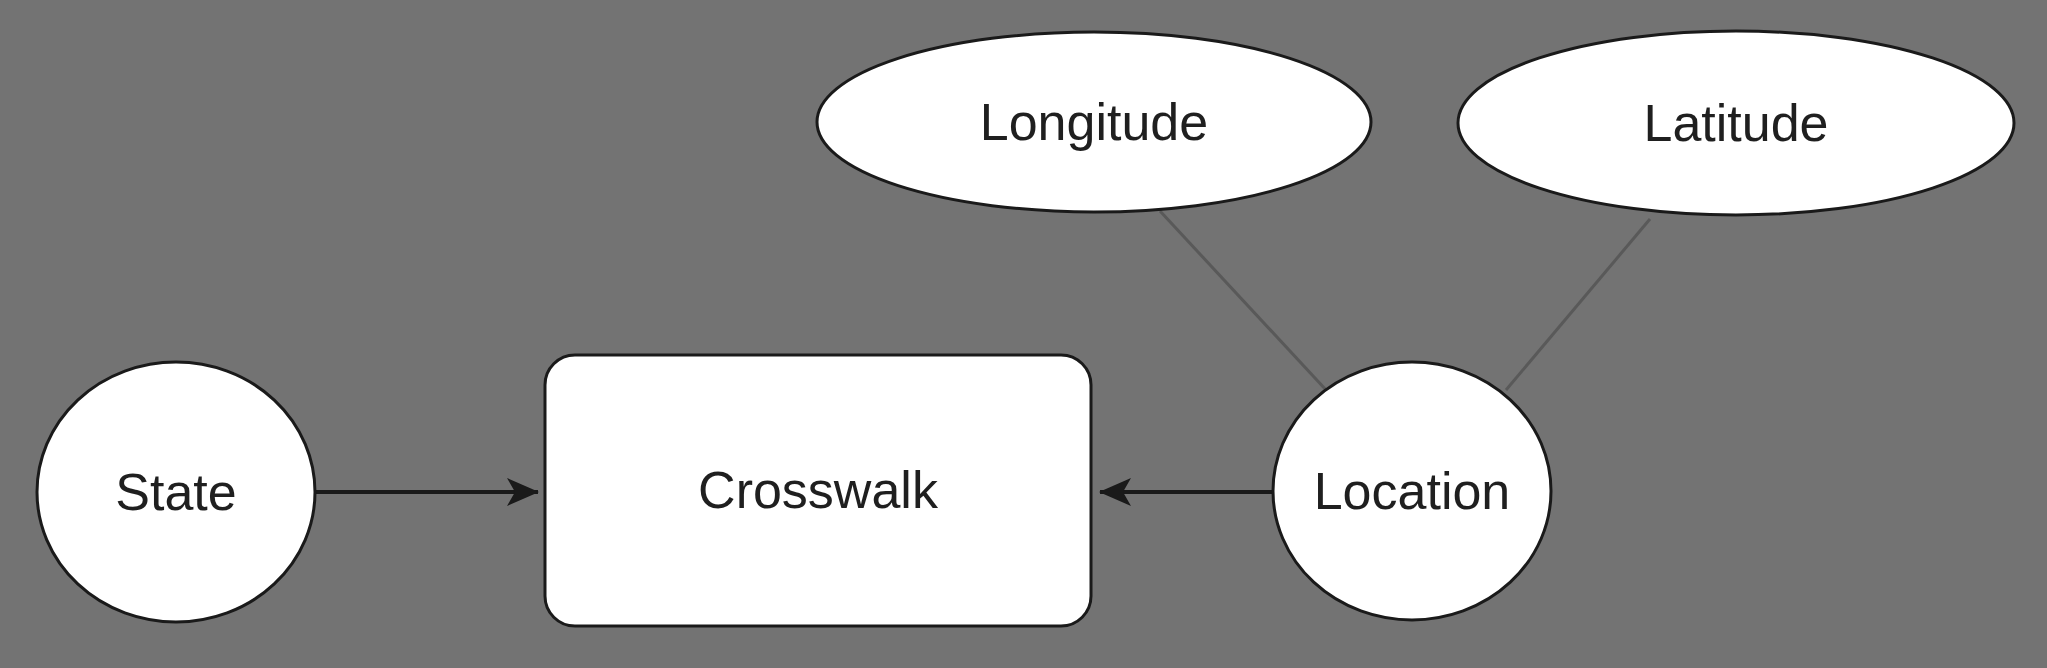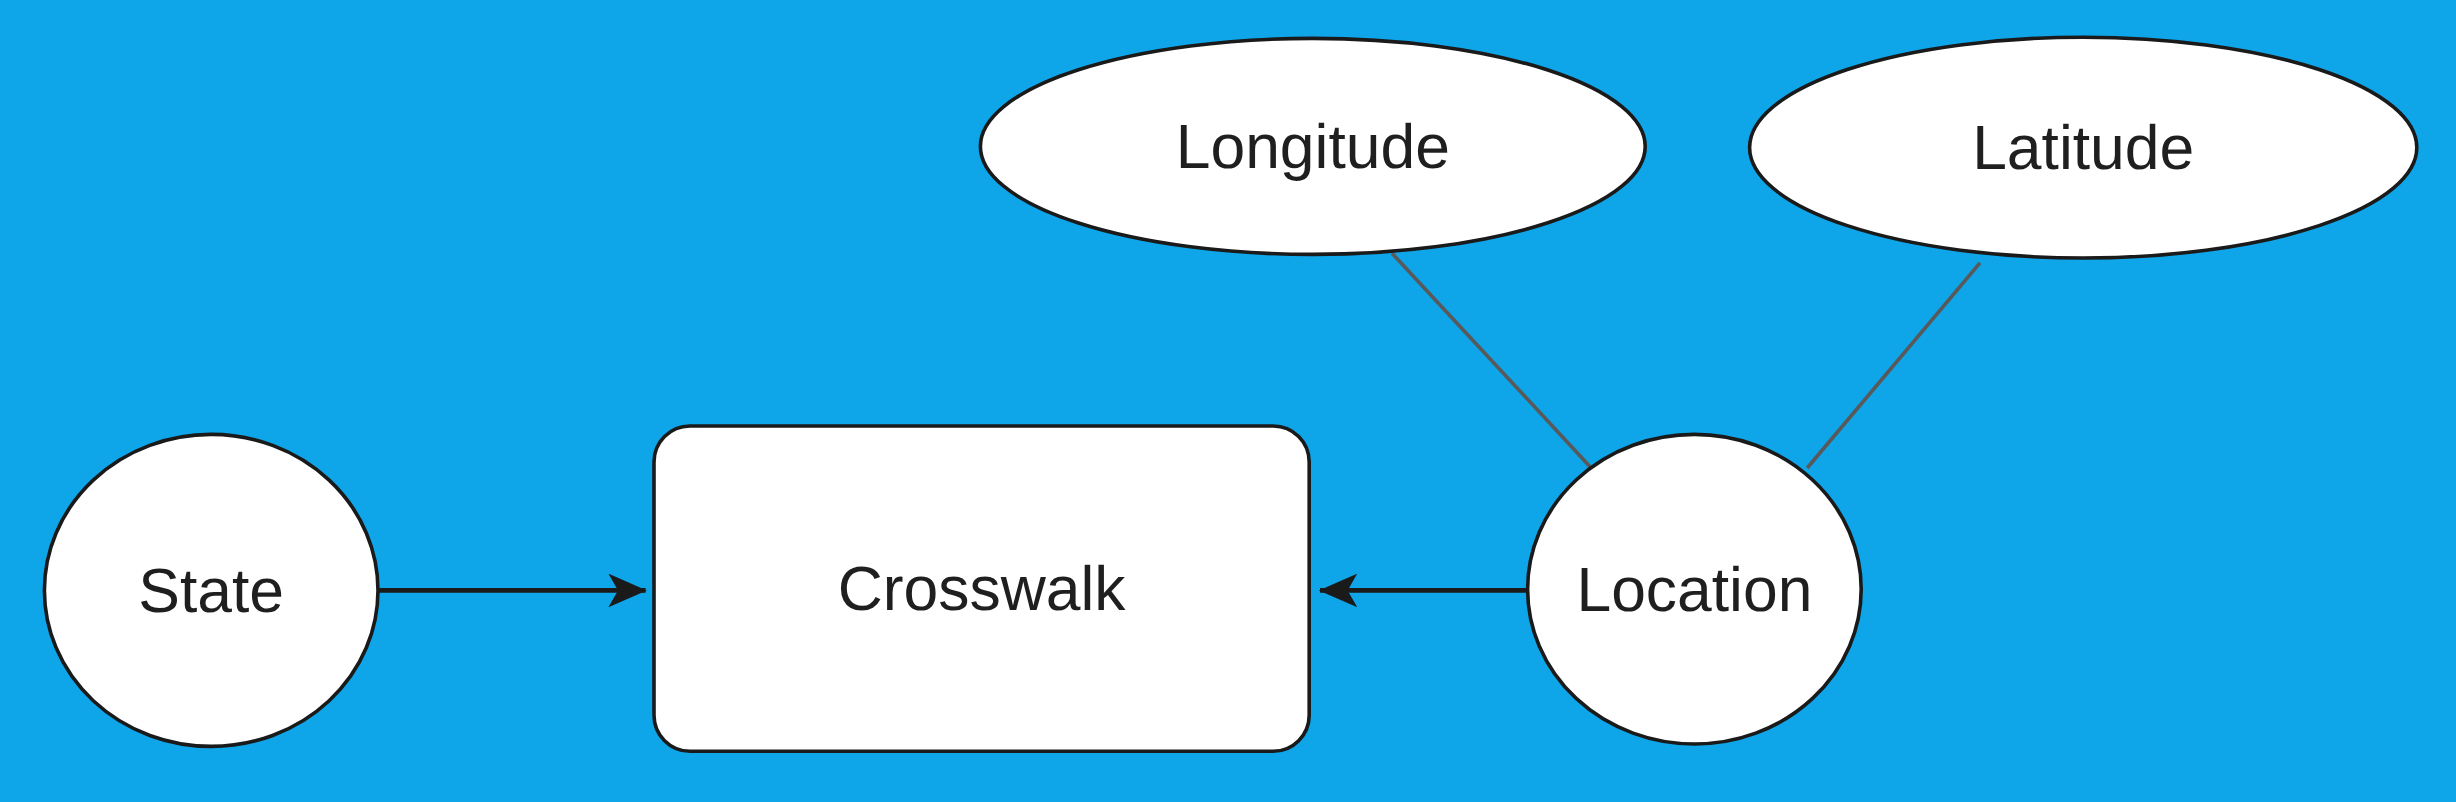--- a/index.html
+++ b/index.html
@@ -10,21 +10,21 @@
   body {
     width: 2047px;
     height: 668px;
     overflow: hidden;
     font-family: "Liberation Sans", sans-serif;
   }
   .diagram-wrap {
     position: relative;
     width: 2047px;
     height: 668px;
-    background: #0ea5e9;
+    background: #737373;
   }
   svg {
     display: block;
   }
   .node-shape {
     fill: #ffffff;
     stroke-width: 3;
   }
   .node-label {
     fill: #1f1f1f;

